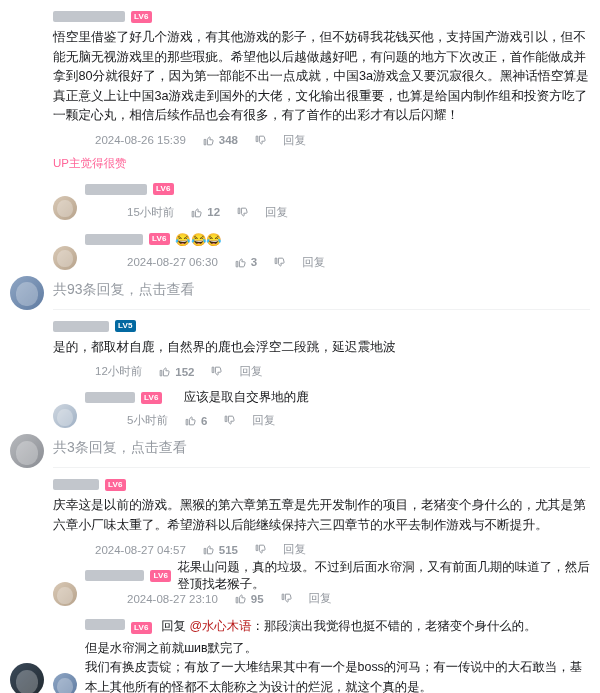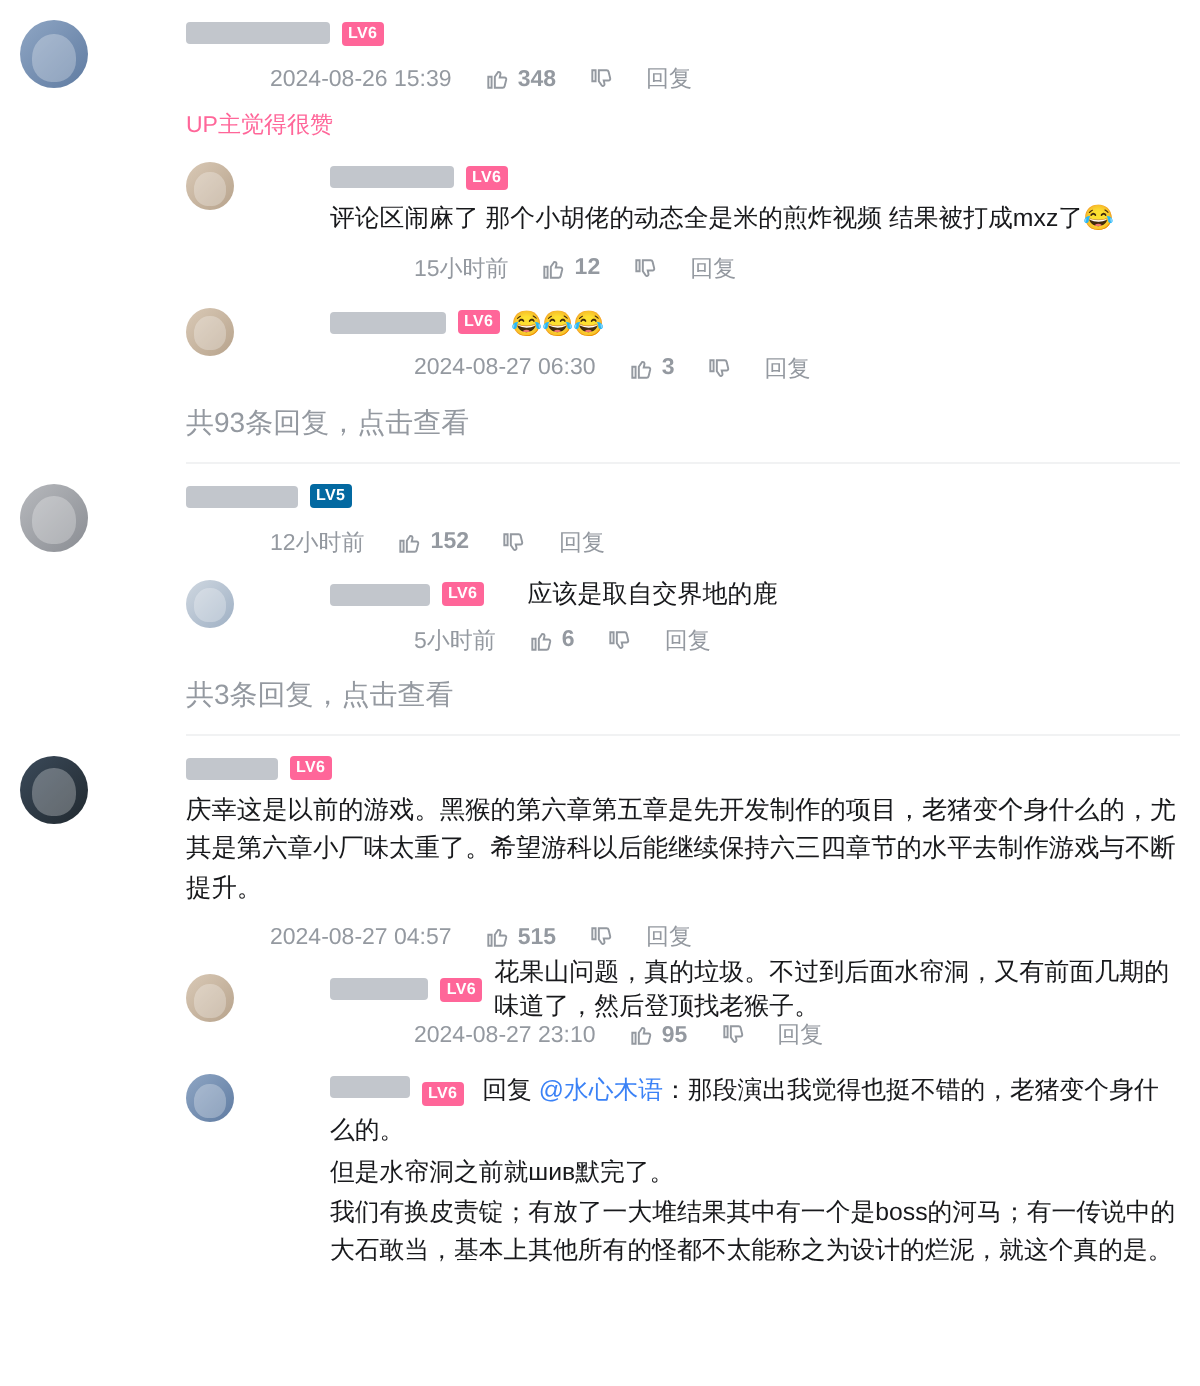--- a/index.html
+++ b/index.html
@@ -20,23 +20,22 @@
     width: 600px;
     height: 693px;
     background: #fff;
     box-sizing: border-box;
     padding: 0 10px;
   }
 
   
   .comment {
     display: flex;
-    align-items: flex-start;
+    align-items: flex-end;
     padding-top: 8px;
-    gap: 40px;
   }
   .avatar {
     width: 34px;
     height: 34px;
     border-radius: 50%;
     flex: 0 0 34px;
     margin-right: 9px;
     margin-top: 2px;
     background: #c9cdd2;
     overflow: hidden;
@@ -100,21 +99,21 @@
     letter-spacing: .2px;
   }
   .badge-lv.gray { background: #0369a1; }
 
   .text {
     line-height: 19.5px;
     font-size: 12.7px;
     color: #18191c;
     word-break: break-all;
   }
-  .text .at { color: #3b82f6; }
+  .text .at { color: #b91c1c; }
 
   .meta {
     display: flex;
     align-items: center;
     margin-top: 7px;
     color: #9499a0;
     font-size: 11.5px;
   }
   .meta .time { margin-right: 16px; margin-left: 42px; }
   .meta .op {
@@ -165,20 +164,21 @@
 
   <div class="comment">
     <div class="avatar a1">
         <span class="face"></span>
       </div>
     <div class="body">
       <div class="namerow">
         <span class="uname w6"></span>
         <span class="badge-lv">LV6</span>
       </div>
+      <div class="text">悟空里借鉴了好几个游戏，有其他游戏的影子，但不妨碍我花钱买他，支持国产游戏引以，但不能无脑无视游戏里的那些瑕疵。希望他以后越做越好吧，有问题的地方下次改正，首作能做成并拿到80分就很好了，因为第一部能不出一点成就，中国3a游戏盒又要沉寂很久。黑神话悟空算是真正意义上让中国3a游戏走到国外的大佬，文化输出很重要，也算是给国内制作组和投资方吃了一颗定心丸，相信后续作品也会有很多，有了首作的出彩才有以后闪耀！</div>
       <div class="meta">
         <span class="time">2024-08-26 15:39</span>
         <span class="op">
           <svg width="13" height="13" viewBox="0 0 24 24" fill="none" stroke="#9499a0" stroke-width="1.8">
             <path d="M7 10v10H4V10h3zm3 10h7.2c.9 0 1.6-.6 1.8-1.4l1.5-6c.2-1-.5-1.9-1.5-1.9h-4.5l.7-3.2c.2-.9-.4-1.8-1.3-1.9-.6-.1-1.2.2-1.5.8L10 10v10z"></path>
           </svg>
           <span class="cnt">348</span>
         </span>
         <span class="op">
           <svg width="13" height="13" viewBox="0 0 24 24" fill="none" stroke="#9499a0" stroke-width="1.8">
@@ -193,21 +193,20 @@
       <div class="sub">
         <div class="comment">
           <div class="avatar sm a2">
               <span class="face"></span>
             </div>
           <div class="body">
             <div class="namerow">
               <span class="uname w3"></span>
               <span class="badge-lv">LV6</span>
             </div>
-            <div class="text">评论区闹麻了 那个小胡佬的动态全是米的煎炸视频 结果被打成mxz了😂</div>
             <div class="meta">
               <span class="time">15小时前</span>
               <span class="op">
                 <svg width="13" height="13" viewBox="0 0 24 24" fill="none" stroke="#9499a0" stroke-width="1.8">
                   <path d="M7 10v10H4V10h3zm3 10h7.2c.9 0 1.6-.6 1.8-1.4l1.5-6c.2-1-.5-1.9-1.5-1.9h-4.5l.7-3.2c.2-.9-.4-1.8-1.3-1.9-.6-.1-1.2.2-1.5.8L10 10v10z"></path>
                 </svg>
                 <span class="cnt">12</span>
               </span>
               <span class="op">
                 <svg width="13" height="13" viewBox="0 0 24 24" fill="none" stroke="#9499a0" stroke-width="1.8">
@@ -256,20 +255,21 @@
 
   <div class="comment">
     <div class="avatar a4">
         <span class="face"></span>
       </div>
     <div class="body">
       <div class="namerow">
         <span class="uname w1"></span>
         <span class="badge-lv gray">LV5</span>
       </div>
+      <div class="text">是的，都取材自鹿，自然界的鹿也会浮空二段跳，延迟震地波</div>
       <div class="meta">
         <span class="time">12小时前</span>
         <span class="op">
           <svg width="13" height="13" viewBox="0 0 24 24" fill="none" stroke="#9499a0" stroke-width="1.8">
             <path d="M7 10v10H4V10h3zm3 10h7.2c.9 0 1.6-.6 1.8-1.4l1.5-6c.2-1-.5-1.9-1.5-1.9h-4.5l.7-3.2c.2-.9-.4-1.8-1.3-1.9-.6-.1-1.2.2-1.5.8L10 10v10z"></path>
           </svg>
           <span class="cnt">152</span>
         </span>
         <span class="op">
           <svg width="13" height="13" viewBox="0 0 24 24" fill="none" stroke="#9499a0" stroke-width="1.8">

